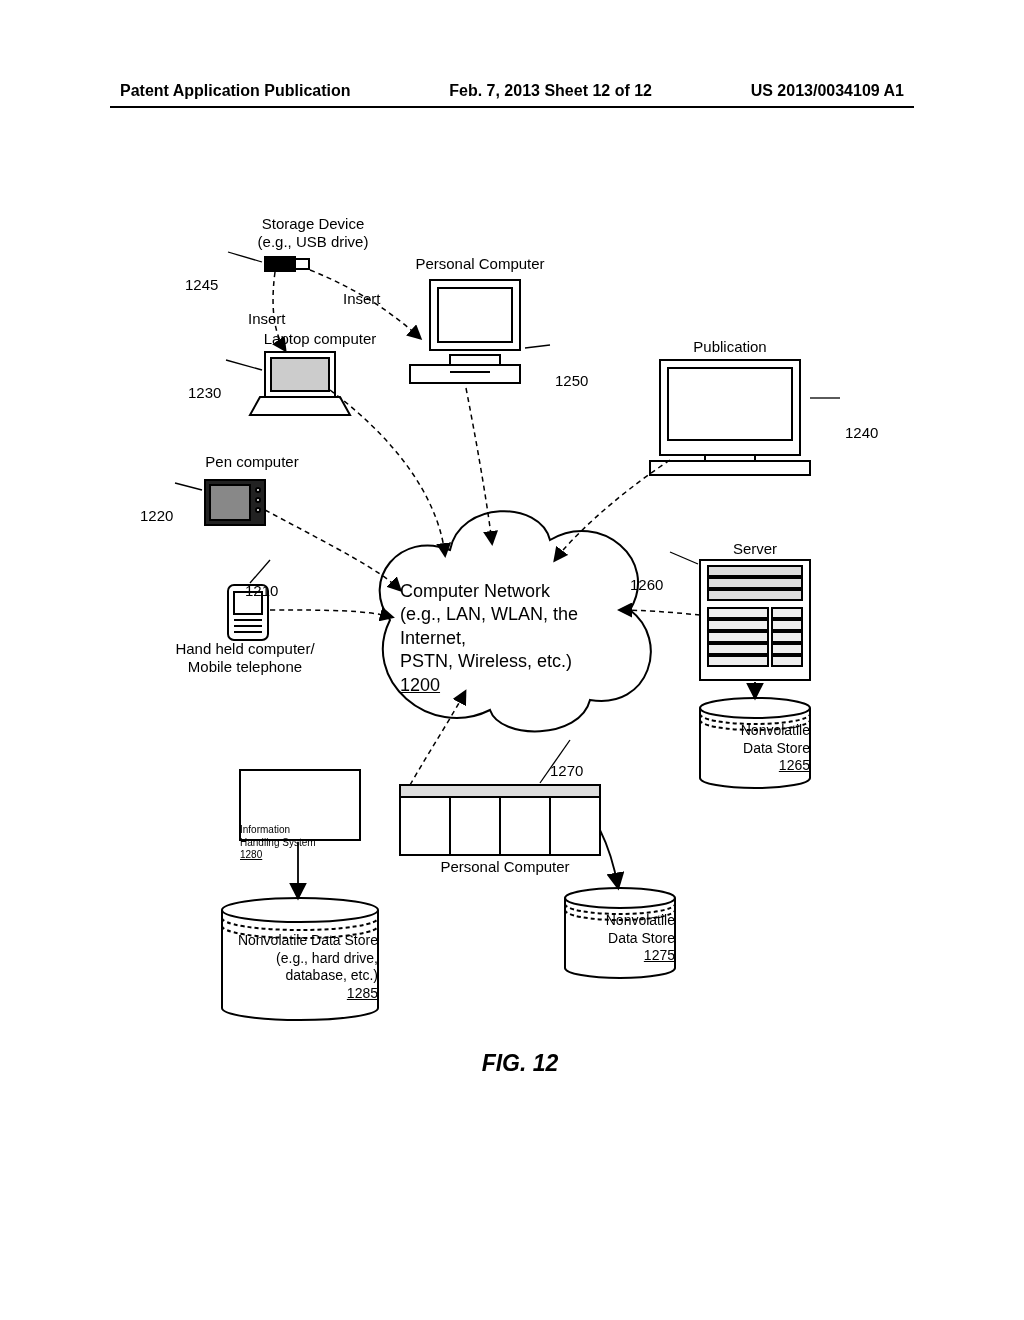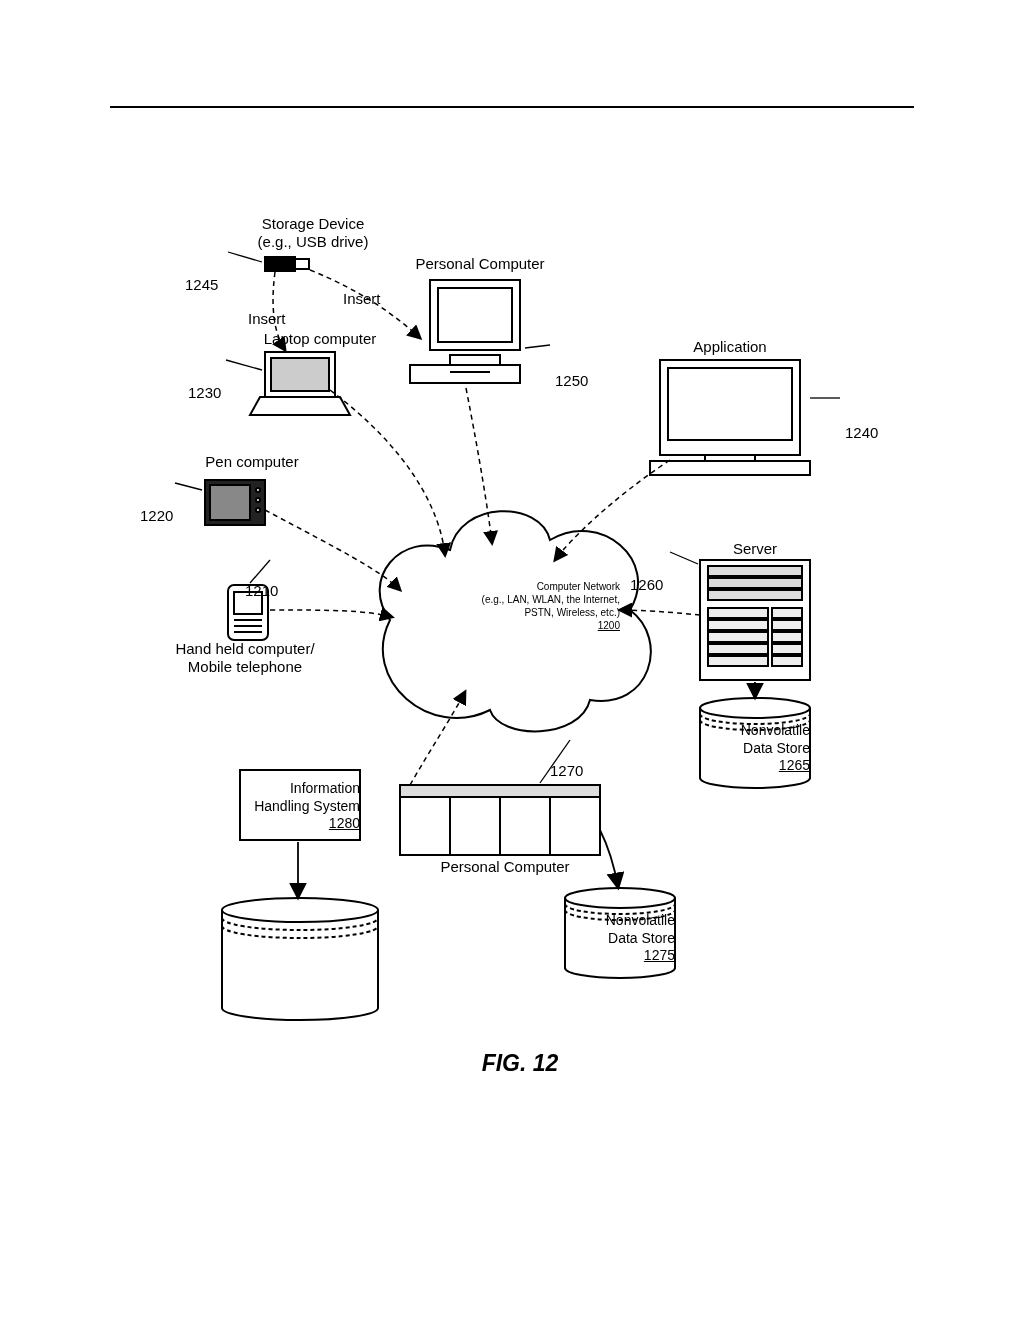--- a/index.html
+++ b/index.html
@@ -63,47 +63,53 @@
     font-style: italic;
     margin-left: 16px;
   }
 
   
   svg { pointer-events: none; }
 
   .cloud-text {
     position: absolute;
     width: 220px;
-    text-align: right;
+    text-align: left;
+    font-size: 18px;
+    line-height: 1.3;
+  }
+  .cloud-text .u { text-decoration: underline; }
+
+  .box-text {
+    position: absolute;
+    text-align: left;
     font-size: 10px;
-    line-height: 1.3;
-  }
-  .cloud-text .u { text-decoration: underline; }
-
-  .box-text {
-    position: absolute;
-    text-align: right;
-    font-size: 14px;
     line-height: 1.25;
+    margin-top: 44px;
   }
   .box-text .u { text-decoration: underline; }
 
   .cyl-text {
     position: absolute;
     text-align: right;
     font-size: 14px;
     line-height: 1.25;
   }
   .cyl-text .u { text-decoration: underline; }
 </style>
 </head>
 <body>
 
 <div class="page">
 
+  <div class="header">
+    <span>Patent Application Publication</span>
+    <span>Feb. 7, 2013   Sheet 12 of 12</span>
+    <span>US 2013/0034109 A1</span>
+  </div>
   <div class="header-rule"></div>
 
   <div class="diagram">
 
     <svg width="800" height="900" viewBox="0 0 800 900" style="position:absolute;left:0;top:0">
       <defs>
         <marker id="arr" markerWidth="10" markerHeight="10" refX="8" refY="5" orient="auto">
           <path d="M0,0 L10,5 L0,10 z" fill="#000"></path>
         </marker>
       </defs>
@@ -254,21 +260,21 @@
 
     <div class="lbl" style="left:300px;top:65px;width:140px">Personal Computer</div>
     <div class="num" style="left:445px;top:148px">1250</div>
 
     <div class="lbl" style="left:233px;top:100px">Insert</div>
     <div class="lbl" style="left:138px;top:120px">Insert</div>
 
     <div class="lbl" style="left:150px;top:140px;width:120px">Laptop computer</div>
     <div class="num" style="left:78px;top:160px">1230</div>
 
-    <div class="lbl" style="left:560px;top:148px;width:120px">Application</div>
+    <div class="lbl" style="left:560px;top:148px;width:120px">Publication</div>
     <div class="num" style="left:735px;top:200px">1240</div>
 
     <div class="lbl" style="left:82px;top:263px;width:120px">Pen computer</div>
     <div class="num" style="left:30px;top:283px">1220</div>
 
     <div class="num" style="left:135px;top:358px">1210</div>
     <div class="lbl" style="left:55px;top:450px;width:160px">Hand held computer/<br>Mobile telephone</div>
 
     <div class="cloud-text" style="left:290px;top:390px">
       <div>Computer Network</div>
@@ -294,18 +300,24 @@
       <div>Data Store</div>
       <div><span class="u">1275</span></div>
     </div>
 
     <div class="box-text" style="left:130px;top:590px;width:120px">
       <div>Information</div>
       <div>Handling System</div>
       <div><span class="u">1280</span></div>
     </div>
 
+    <div class="cyl-text" style="left:112px;top:742px;width:156px">
+      <div>Nonvolatile Data Store</div>
+      <div>(e.g., hard drive,</div>
+      <div>database, etc.)</div>
+      <div><span class="u">1285</span></div>
+    </div>
 
   </div>
 
   <div class="fig-title">FIG. 12</div>
 
 </div>
 
 </body></html>

